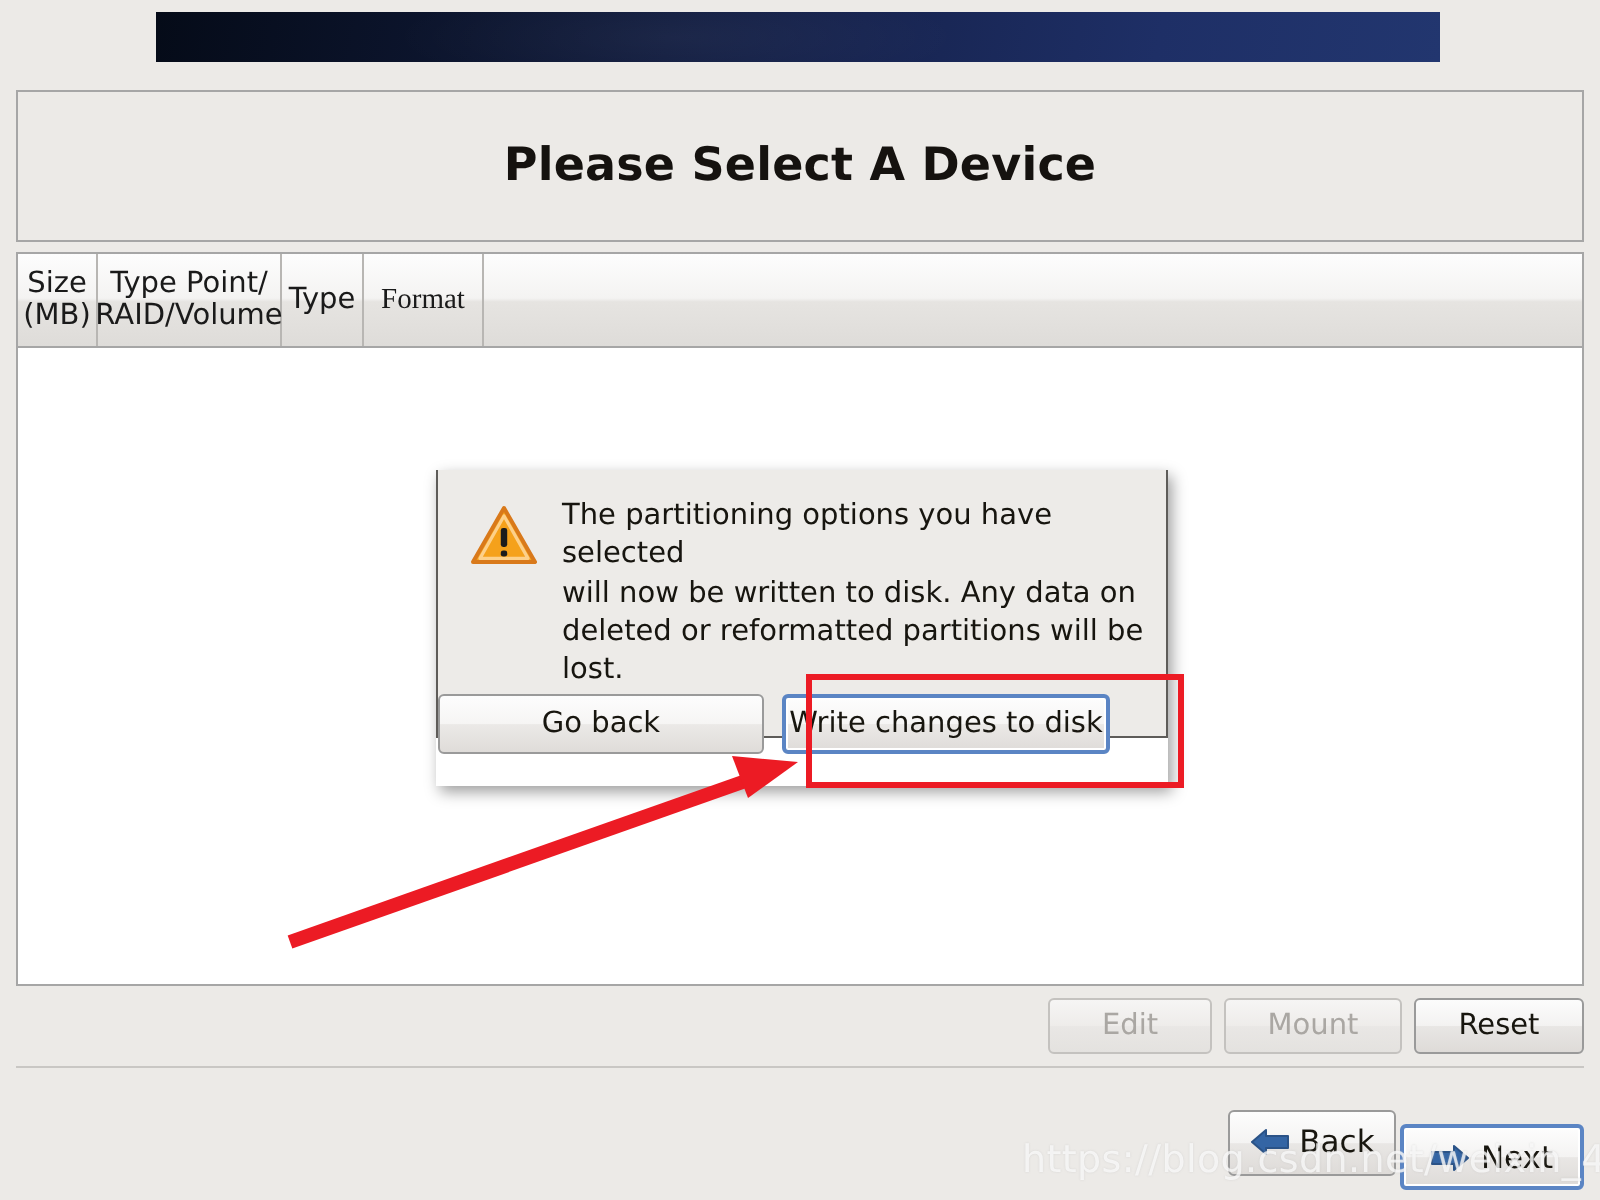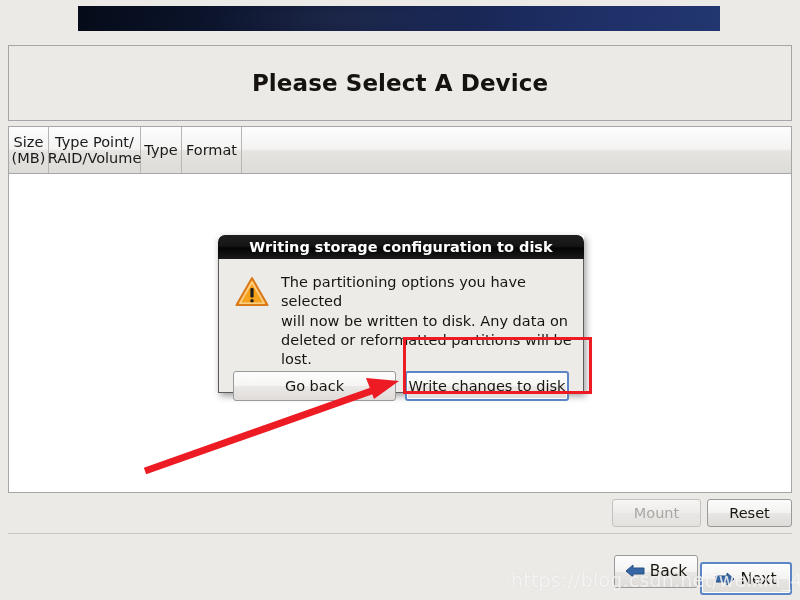--- a/index.html
+++ b/index.html
@@ -89,21 +89,21 @@
     line-height: 1.12;
     border-right: 1px solid #b8b6b3;
     box-sizing: border-box;
     padding: 0 6px;
     white-space: pre-line;
   }
   .th.c0 { width: 57px; }
   .th.c1 { width: 40px; }
   .th.c2 { width: 92px; }
   .th.c3 { width: 41px; }
-  .th.c4 { width: 60px; }
+  .th.c4 { width: 60px; font-family: Liberation Serif, serif; }
   .th.cfill { flex: 1; border-right: none; }
   .table-body {
     height: 320px;
     background: #ffffff;
   }
 
   
   .action-row {
     position: absolute;
     left: 8px;
@@ -223,21 +223,20 @@
     color: #17150f;
     line-height: 1.33;
     white-space: pre-line;
   }
   .dialog-buttons {
     position: absolute;
     left: 0;
     top: 112px;
     width: 100%;
     display: flex;
-    justify-content: center;
     gap: 9px;
   }
   .dlgbtn {
     box-sizing: border-box;
     height: 30px;
     border: 1px solid #9a9a9a;
     border-radius: 3px;
     background: linear-gradient(to bottom, #fdfdfd 0%, #f6f5f4 50%, #ebe9e7 51%, #dfdcd9 100%);
     display: flex;
     align-items: center;
@@ -305,20 +304,21 @@
       <div class="th c2">Type Point/
 RAID/Volume</div>
       <div class="th c3">Type</div>
       <div class="th c4">Format</div>
       <div class="th cfill"></div>
     </div>
     <div class="table-body"></div>
   </div>
 
   <div class="action-row">
+    <div class="btn btn-edit disabled">Edit</div>
     <div class="btn btn-delete disabled">Mount</div>
     <div class="btn btn-reset">Reset</div>
   </div>
 
   <div class="separator"></div>
 
   <div class="nav-row">
     <div class="navbtn btn-back">
       <span>
         <svg class="arrow-svg" width="20" height="16" viewBox="0 0 20 16">
@@ -331,23 +331,20 @@
       <span>
         <svg class="arrow-svg" width="20" height="16" viewBox="0 0 20 16">
           <path d="M19 8 L12 2 L12 5 L1 5 L1 11 L12 11 L12 14 Z" fill="#3465a4" stroke="#2b5387" stroke-width="1" stroke-linejoin="round"></path>
         </svg>
       </span>
       <span>Next</span>
     </div>
   </div>
 
   <div class="dialog">
-    <div class="dialog-titlebar">
-      <span>Writing storage configuration to disk</span>
-    </div>
     <div class="dialog-body">
       <div class="dialog-msg-wrap">
         <span class="warn-icon">
           <svg width="34" height="31" viewBox="0 0 34 31">
             <path d="M17 2 L32.5 29 L1.5 29 Z" fill="#f5a11b" stroke="#d9791a" stroke-width="2" stroke-linejoin="round"></path>
             <path d="M17 6 L29 27.2 L5 27.2 Z" fill="none" stroke="#fdd08a" stroke-width="1.6" stroke-linejoin="round"></path>
             <rect x="15.4" y="12" width="3.2" height="9.5" rx="1.2" fill="#1c1c1c"></rect>
             <rect x="15.4" y="23.2" width="3.2" height="3.1" rx="1.2" fill="#1c1c1c"></rect>
           </svg>
         </span>

